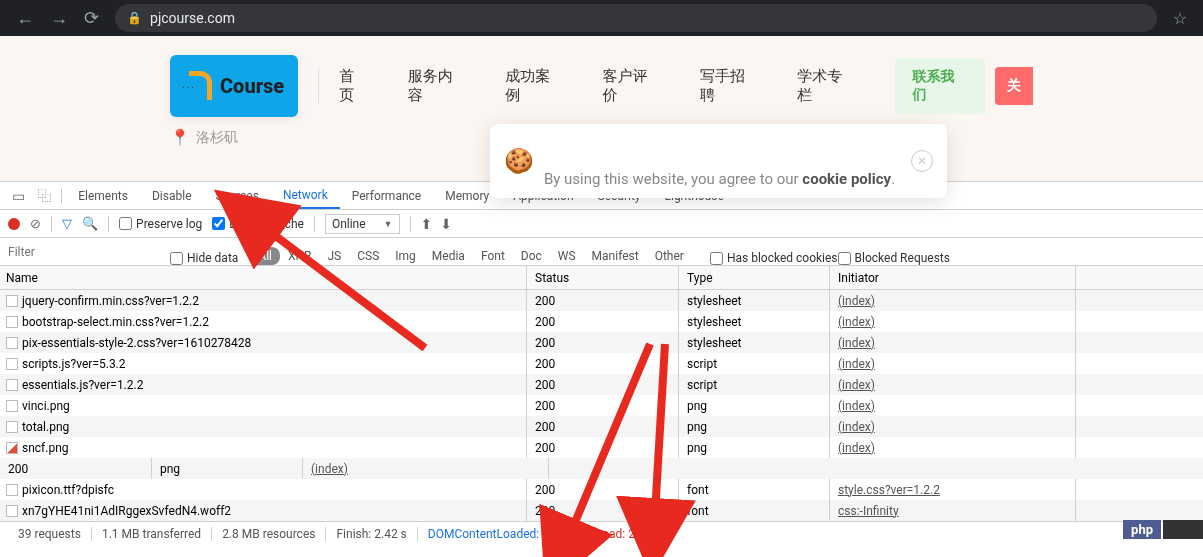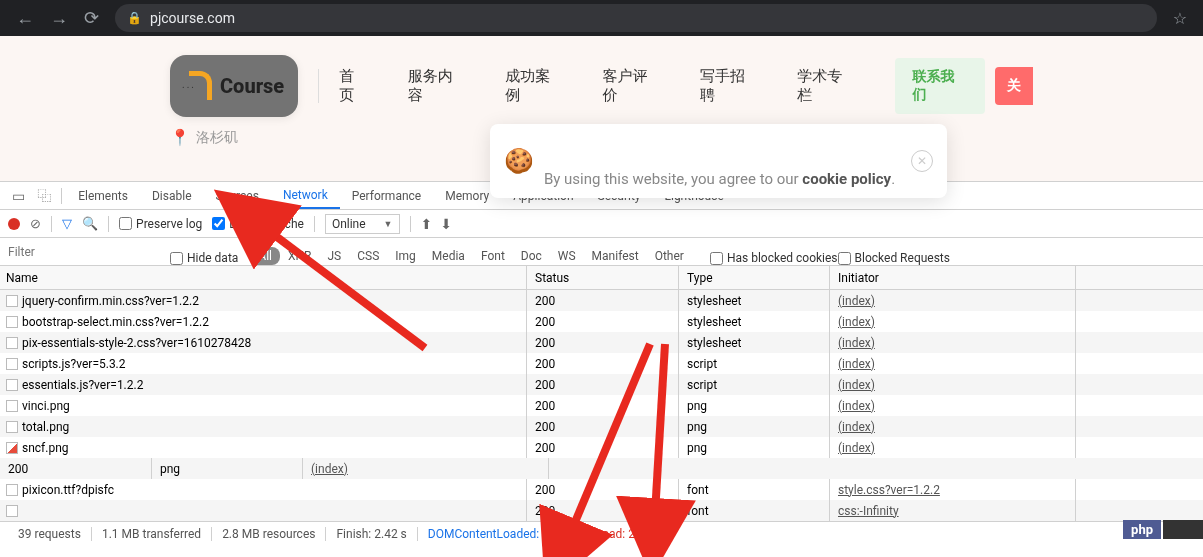--- a/index.html
+++ b/index.html
@@ -10,21 +10,21 @@
 .browser-bar .nav-icons { display: flex; gap: 16px; margin-left: 8px; }
 .browser-bar .nav-icons span { color: #9aa0a6; font-size: 18px; cursor: pointer; }
 .url-bar { flex: 1; background: #35363a; border-radius: 14px; height: 28px; display: flex; align-items: center; padding: 0 12px; margin: 0 8px; gap: 8px; }
 .url-bar .lock { color: #9aa0a6; font-size: 12px; }
 .url-bar .url { color: #e8eaed; font-size: 14px; }
 .star { color: #9aa0a6; font-size: 16px; margin-right: 8px; }
 
 
 .site-header { background: #fcf6f3; height: 145px; padding-top: 20px; }
 .site-nav { display: flex; align-items: center; padding: 0 170px; height: 60px; }
-.logo-box { background: #737373; padding: 16px 14px; border-radius: 16px; display: flex; align-items: center; gap: 6px; box-shadow: 0 2px 8px rgba(0,0,0,0.08); }
+.logo-box { background: #0ea5e9; padding: 16px 14px; border-radius: 6px; display: flex; align-items: center; gap: 6px; box-shadow: 0 2px 8px rgba(0,0,0,0.08); }
 .logo-icon { width: 30px; height: 30px; position: relative; }
 .logo-icon::before { content: ''; position: absolute; width: 18px; height: 24px; border: 5px solid #f5a623; border-left: none; border-bottom: none; border-radius: 0 12px 0 0; right: 2px; top: 0; }
 .logo-icon::after { content: '...'; position: absolute; left: -2px; top: 8px; color: #333; font-size: 10px; letter-spacing: 2px; }
 .logo-text { font-weight: 800; font-size: 20px; color: #222; }
 .nav-menu { display: flex; gap: 40px; margin-left: auto; }
 .nav-item { color: #333; font-size: 15px; font-weight: 500; }
 .contact-btn { background: #e8f5e9; color: #4caf50; padding: 10px 18px; border-radius: 4px; font-weight: 600; font-size: 14px; }
 .about-btn { background: #ff6b6b; color: #fff; padding: 10px 12px; border-radius: 4px 0 0 4px; font-weight: 600; font-size: 14px; margin-left: 10px; }
 .location-row { display: flex; align-items: center; padding: 12px 170px 0; gap: 6px; color: #999; font-size: 14px; }
 .location-pin { font-size: 16px; }
@@ -332,20 +332,21 @@
           <div class="col-status">200</div>
           <div class="col-type">font</div>
           <div class="col-initiator">
             <span class="initiator-link">style.css?ver=1.2.2</span>
           </div>
           <div class="col-size"></div>
         </div>
         <div class="dt-row">
           <div class="col-name">
             <span class="file-icon "></span>
+            <span>xn7gYHE41ni1AdIRggexSvfedN4.woff2</span>
           </div>
           <div class="col-status">200</div>
           <div class="col-type">font</div>
           <div class="col-initiator">
             <span class="initiator-link">css:-Infinity</span>
           </div>
           <div class="col-size"></div>
         </div>
       </div>
   </div>

